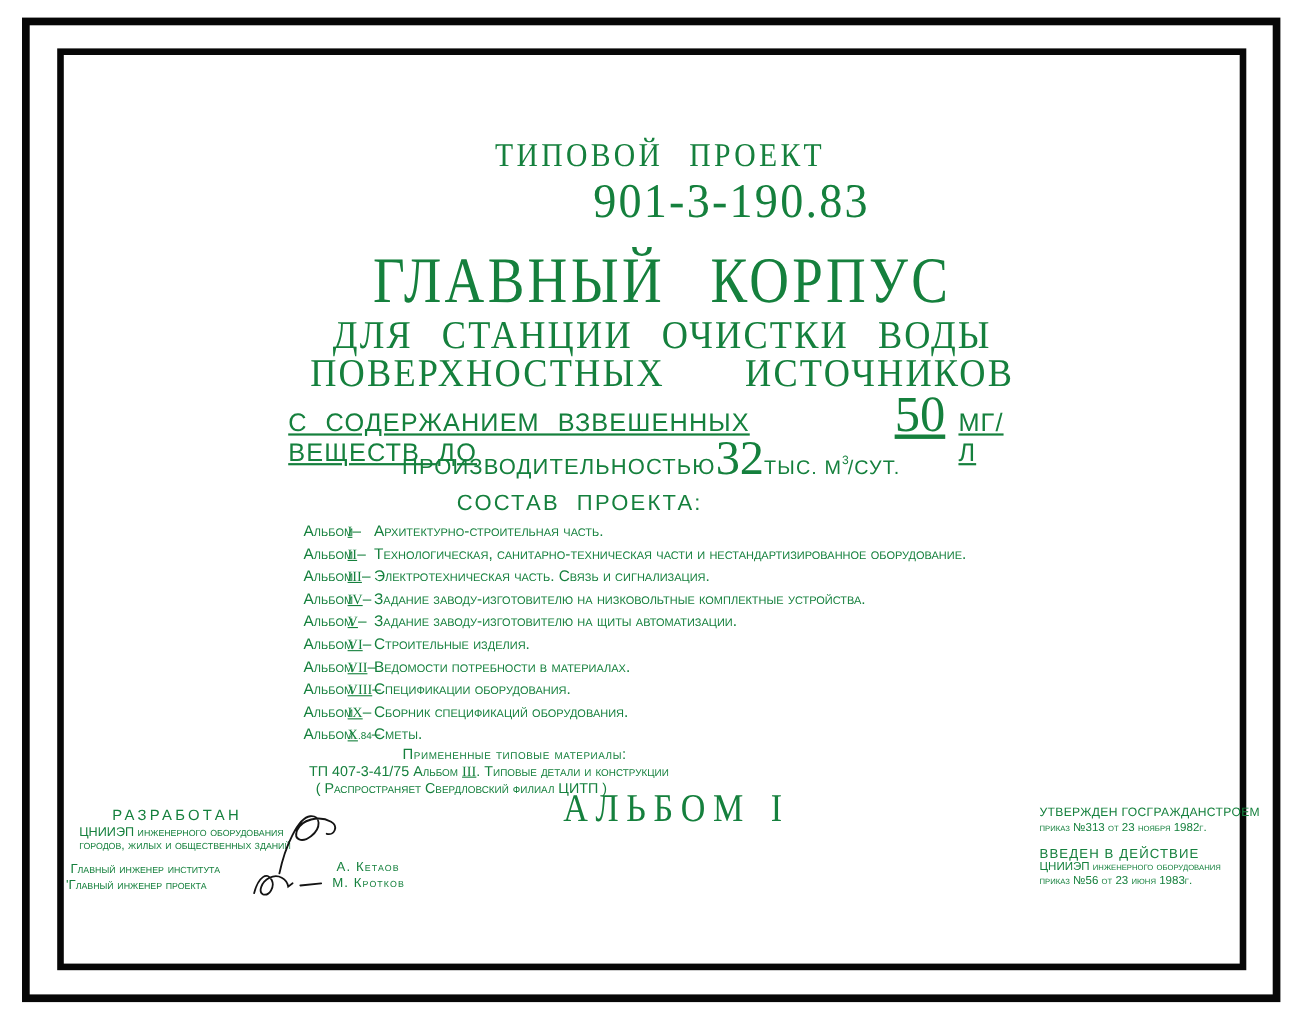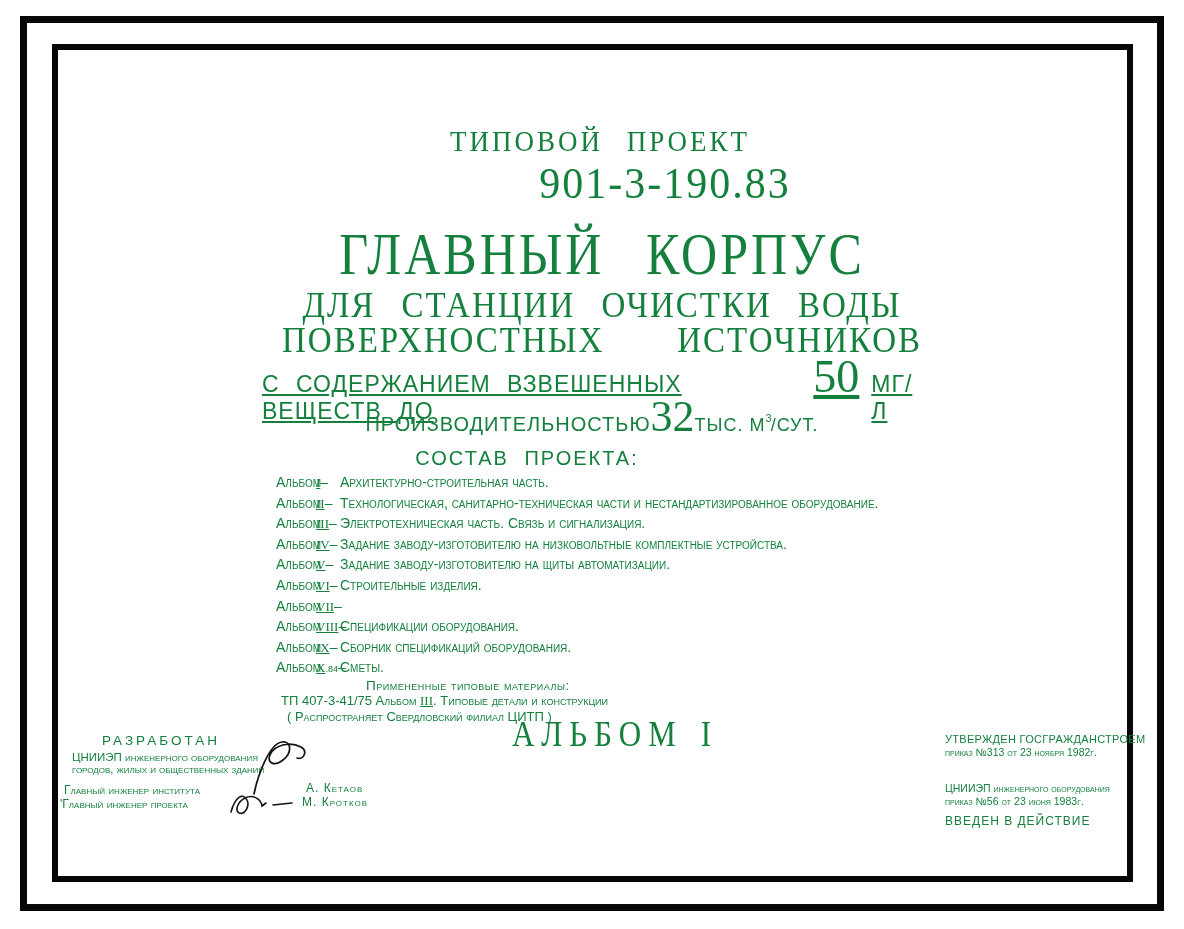--- a/index.html
+++ b/index.html
@@ -60,21 +60,21 @@
   .dev-org2{left:72px;top:763px;font-size:11px;}
   .dev-role1{left:64px;top:783px;font-size:12px;}
   .dev-role2{left:60px;top:797px;font-size:12px;}
   .dev-name1{left:306px;top:781px;font-size:12px;letter-spacing:1px;}
   .dev-name2{left:302px;top:795px;font-size:12px;letter-spacing:1px;}
   .sig1{left:246px;top:736px;}
   .sig2{left:226px;top:788px;}
 
   .apr-l1{left:945px;top:733px;font-size:11px;letter-spacing:0.3px;}
   .apr-l2{left:945px;top:746px;font-size:10.5px;}
-  .apr-l3{left:945px;top:814px;font-size:12px;letter-spacing:1px;}
+  .apr-l3{left:945px;top:769px;font-size:12px;letter-spacing:1px;}
   .apr-l4{left:945px;top:782px;font-size:10.5px;}
   .apr-l5{left:945px;top:795px;font-size:10.5px;}
 </style>
 </head>
 <body>
 
 <div class="page">
 
   <div class="frame outer"></div>
   <div class="frame inner"></div>
@@ -139,20 +139,21 @@
 
     <div class="album-row sc">
       <span class="lbl">Альбом</span>
       <span class="num-cell"><span class="rn">VI</span><span class="rn-sfx"></span><span>–</span></span>
       <span class="ttl">Строительные  изделия.</span>
     </div>
 
     <div class="album-row sc">
       <span class="lbl">Альбом</span>
       <span class="num-cell"><span class="rn">VII</span><span class="rn-sfx"></span><span>–</span></span>
+      <span class="ttl">Ведомости  потребности  в  материалах.</span>
     </div>
 
     <div class="album-row sc">
       <span class="lbl">Альбом</span>
       <span class="num-cell"><span class="rn">VIII</span><span class="rn-sfx"></span><span>–</span></span>
       <span class="ttl">Спецификации  оборудования.</span>
     </div>
 
     <div class="album-row sc">
       <span class="lbl">Альбом</span>

